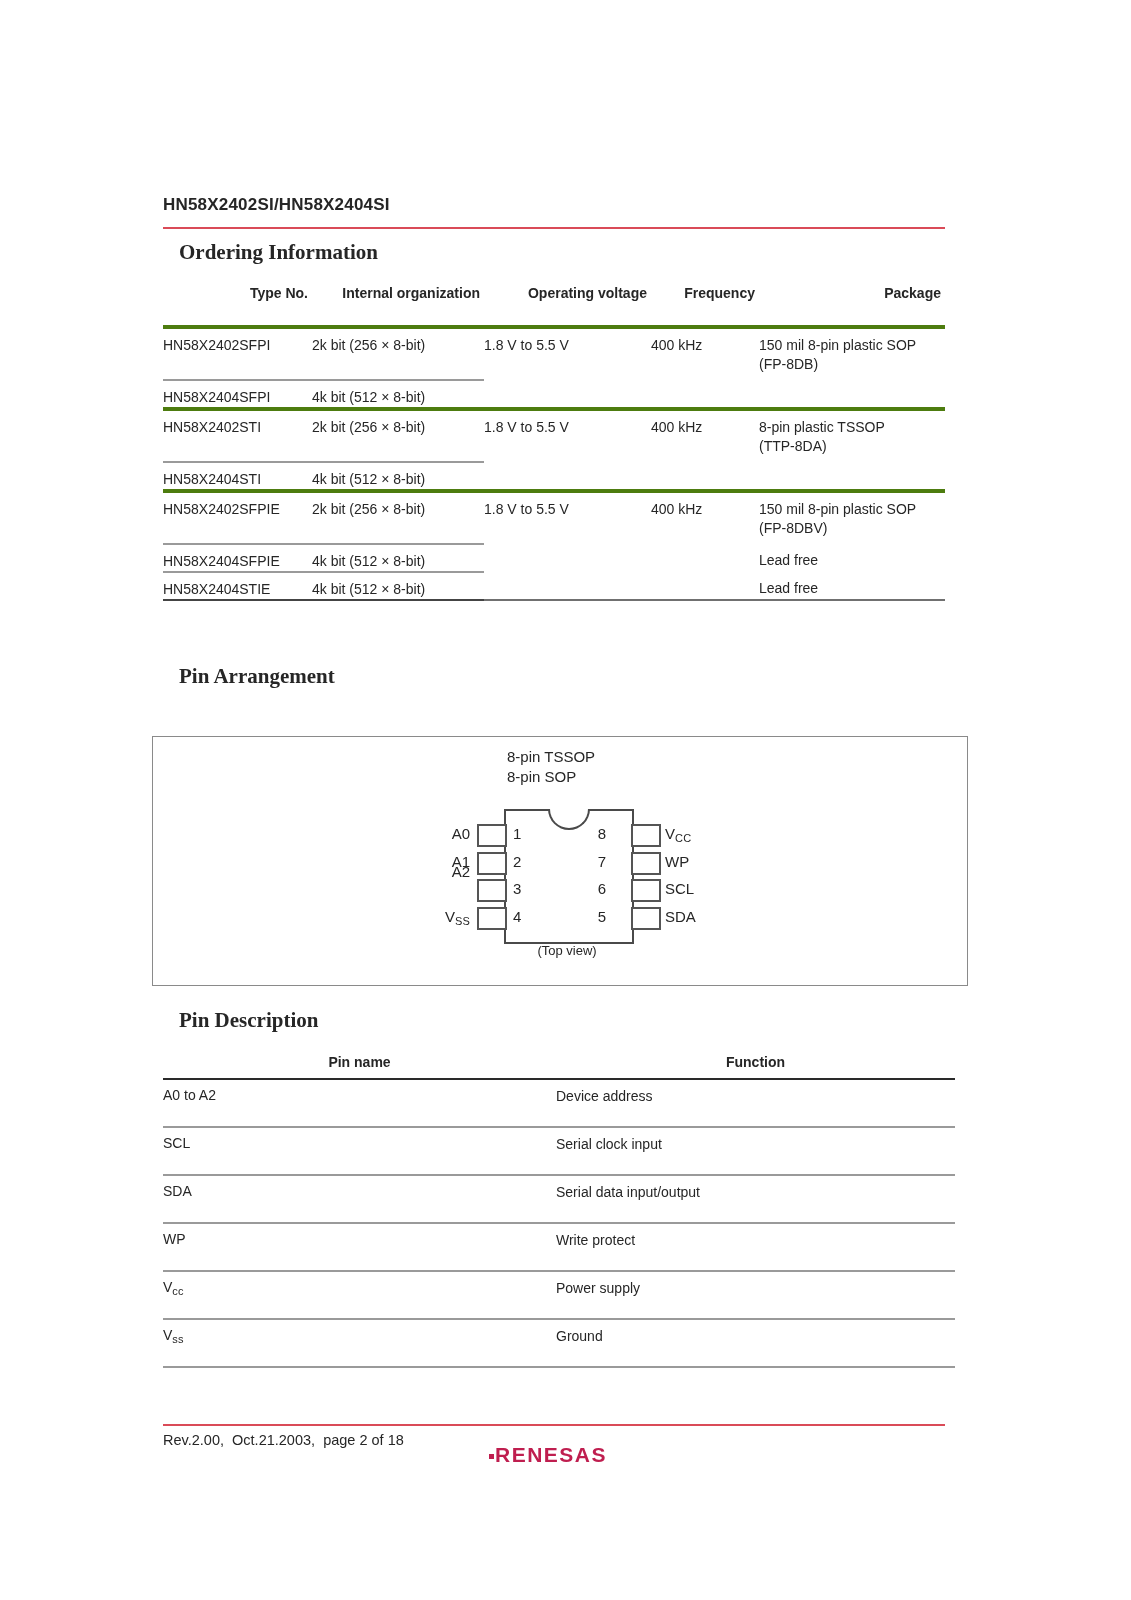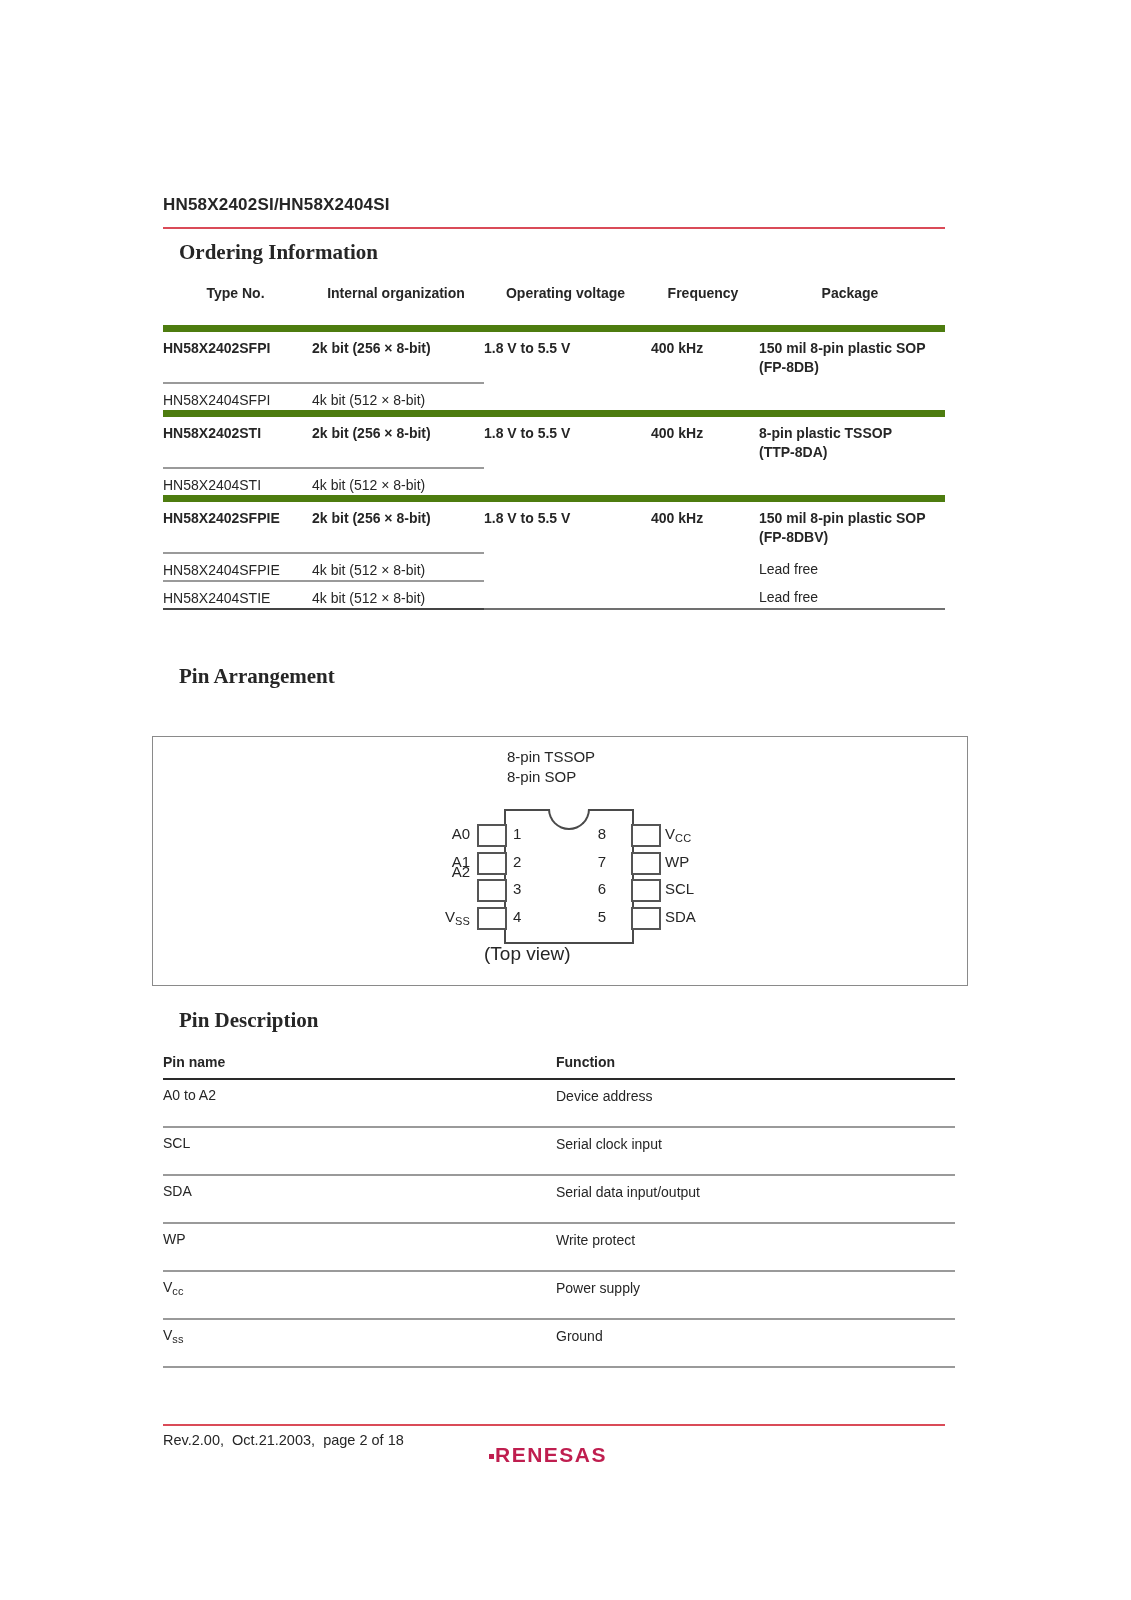--- a/index.html
+++ b/index.html
@@ -19,50 +19,50 @@
   .rule-red.top{top:227px;}
   .rule-red.bottom{top:1424px;}
   .h2{position:absolute;left:163px;font-family:"Liberation Serif", serif;font-size:21px;font-weight:bold;margin-left:16px;}
   .h2.ordering{top:240px;}
   .h2.pinarr{top:664px;}
   .h2.pindesc{top:1008px;}
 
   
   table{border-collapse:collapse;table-layout:fixed;}
   .otable{position:absolute;left:163px;top:283px;width:782px;font-size:14px;}
-  .otable th{font-weight:bold;text-align:center;vertical-align:bottom;padding:2px 4px 24px 0;border-bottom:2px solid var(--line-dark);font-size:14px;}
+  .otable th{font-weight:bold;text-align:right;vertical-align:bottom;padding:2px 4px 24px 0;border-bottom:2px solid var(--line-dark);font-size:14px;}
   .otable td{vertical-align:top;padding:7px 4px 0 0;line-height:19px;}
   .otable tr.main td{height:43px;}
   .otable tr.sub td{height:19px;}
-  .otable tr.grp td{border-top:7px solid #4d7c0f;font-weight:bold;}
+  .otable tr.grp td{border-top:4px solid #4d7c0f;}
   .otable tr.sub td.c1,.otable tr.sub td.c2{border-top:2px solid var(--line-gray);}
   .otable tr.last td{border-bottom:2px solid #707070;}
   .otable tr.last td.c1,.otable tr.last td.c2{border-bottom:2px solid #444;}
 
   
   .pinbox{position:absolute;left:152px;top:736px;width:802px;height:248px;border:1.5px solid #8a8a8a;padding-left:12px;}
   .pkglab{position:absolute;left:354px;top:10px;font-size:15px;line-height:20px;}
   .ic-body{position:absolute;left:351px;top:72px;width:126px;height:131px;border:2px solid #4a4a4a;background:#fff;}
   .notch{position:absolute;left:50%;transform:translateX(-50%);top:-2px;width:38px;height:19px;background:#fff;
          border:2px solid #4a4a4a;border-top:none;border-radius:0 0 22px 22px;}
   .pbox{position:absolute;width:26px;height:19px;border:2px solid #555;background:#fff;}
   .lboxes .pbox{left:324px;}
   .rboxes .pbox{left:478px;}
   .plabel{position:absolute;font-size:15px;line-height:21px;}
   .llab{left:210px;width:107px;text-align:right;}
   .rlab{left:512px;width:110px;text-align:left;}
   .pnum{position:absolute;font-size:15px;line-height:21px;}
   .numL{left:360px;}
   .numR{left:442px;width:14px;text-align:center;}
   .subsc{font-size:11px;vertical-align:-3px;letter-spacing:.2px;}
-  .topview{position:absolute;left:331px;top:206px;width:166px;font-size:19px;}
+  .topview{position:absolute;left:331px;top:206px;width:166px;text-align:center;font-size:13px;}
 
   
   .ptable{position:absolute;left:163px;top:1052px;width:792px;font-size:14px;}
-  .ptable th{font-weight:bold;text-align:left;vertical-align:bottom;padding:2px 0 8px 0;border-bottom:2px solid var(--line-dark);font-size:14px;}
+  .ptable th{font-weight:bold;text-align:center;vertical-align:bottom;padding:2px 0 8px 0;border-bottom:2px solid var(--line-dark);font-size:14px;}
   .ptable td{height:28px;vertical-align:middle;padding:2px 0 16px 0;border-bottom:2px solid var(--line-gray);}
 
   
   .rev{position:absolute;left:163px;top:1432px;font-size:14.5px;white-space:pre;}
   .logo{position:absolute;left:489px;top:1443px;color:var(--logo);font-size:21px;font-weight:bold;letter-spacing:1.5px;padding-left:6px;}
   .logo-dot{position:absolute;left:0;top:11px;width:5px;height:5px;background:var(--logo);}
 </style>
 </head>
 <body>
 

